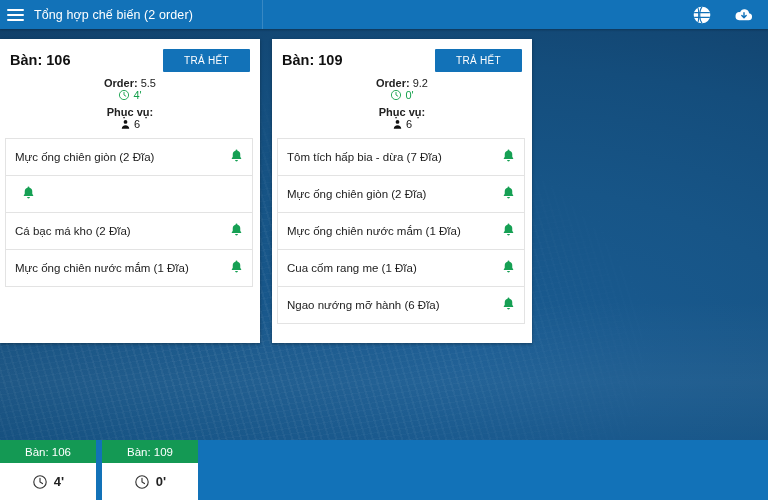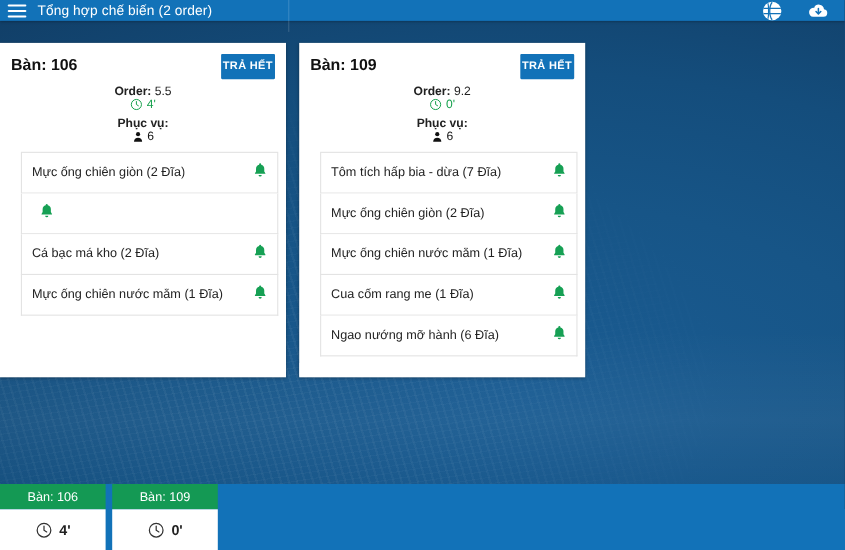--- a/index.html
+++ b/index.html
@@ -27,21 +27,21 @@
     -webkit-mask-image:radial-gradient(ellipse 520px 330px at 30% 78%, #000 0%, rgba(0,0,0,.75) 45%, rgba(0,0,0,0) 85%);
             mask-image:radial-gradient(ellipse 520px 330px at 30% 78%, #000 0%, rgba(0,0,0,.75) 45%, rgba(0,0,0,0) 85%);
   }
   .bg-sheen{
     position:absolute;left:0;top:300px;width:768px;height:150px;
     background:linear-gradient(180deg, rgba(255,255,255,0) 0%, rgba(255,255,255,.045) 55%, rgba(255,255,255,0) 100%);
   }
 
   
   .appbar{
-    position:absolute;left:0;top:0;width:768px;height:19px;
+    position:absolute;left:0;top:0;width:768px;height:29px;
     background:#1272b8;
     display:flex;align-items:center;
     box-shadow:0 1px 2px rgba(0,0,0,.25);
     z-index:5;
   }
   .appbar .divider{
     position:absolute;left:262px;top:0;width:1px;height:29px;
     background:rgba(255,255,255,.16);
   }
   .hamburger{
@@ -65,35 +65,35 @@
     width:260px;background:#fff;
     display:flex;flex-direction:column;
     box-shadow:0 1px 3px rgba(0,0,0,.35);
     position:relative;
   }
   .card-head{padding:10px 10px 8px 10px;}
   .card-head-top{display:flex;align-items:flex-start;justify-content:space-between;}
   .table-name{font-size:14.5px;font-weight:bold;color:#111;line-height:22px;}
   .btn-payall{
     background:#1272b8;color:#fff;border:0;
-    font-size:10px;font-weight:bold;letter-spacing:.3px;
-    padding:6px 2px;cursor:pointer;
+    font-size:10px;font-weight:normal;letter-spacing:.3px;
+    padding:6px 21px;cursor:pointer;
     font-family:"Liberation Sans",sans-serif;
     border-radius:1px;
   }
   .meta-row{display:flex;align-items:center;justify-content:space-between;margin-top:5px;flex-direction:column;}
   .meta-left{font-size:11px;color:#222;}
   .meta-left b{font-weight:bold;}
   .meta-right{display:flex;align-items:center;gap:3px;font-size:11px;}
   .meta-right.time{color:#15a04c;}
   .meta-right.guest{color:#111;}
   .meta-right svg{display:block;}
 
   
-  .dishes{padding:0 7px 6px 19px;}
+  .dishes{padding:0 7px 6px 5px;}
   .dish{
     display:flex;align-items:center;justify-content:space-between;
     border:1px solid #e3e3e3;border-top:none;
     height:36px;padding:0 8px 0 9px;background:#fff;
   }
   .dish:first-child{border-top:1px solid #e3e3e3;}
   .dish-name{font-size:11.5px;color:#222;white-space:nowrap;overflow:hidden;text-overflow:ellipsis;}
   .bell{flex:0 0 auto;margin-left:6px;}
 
   

